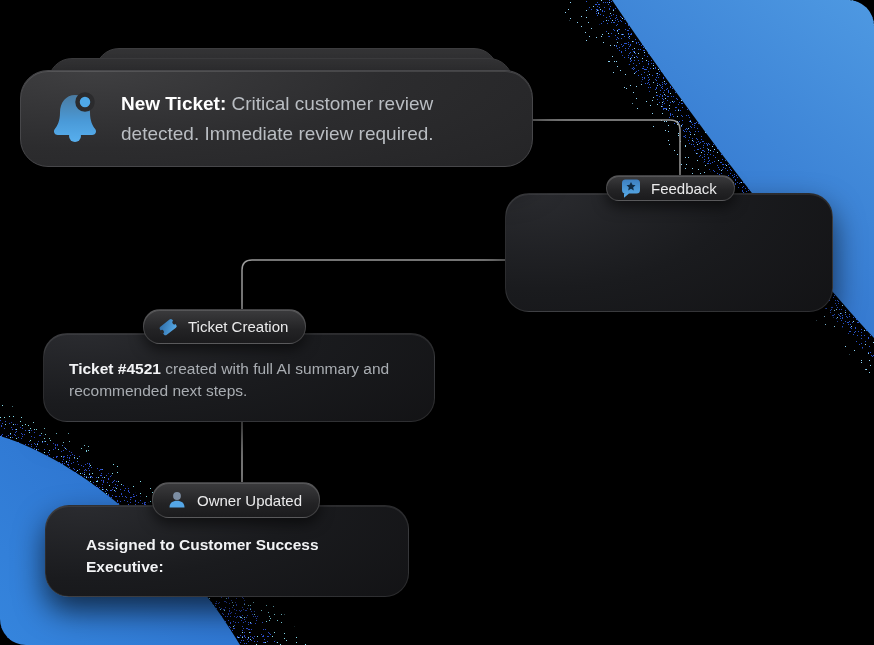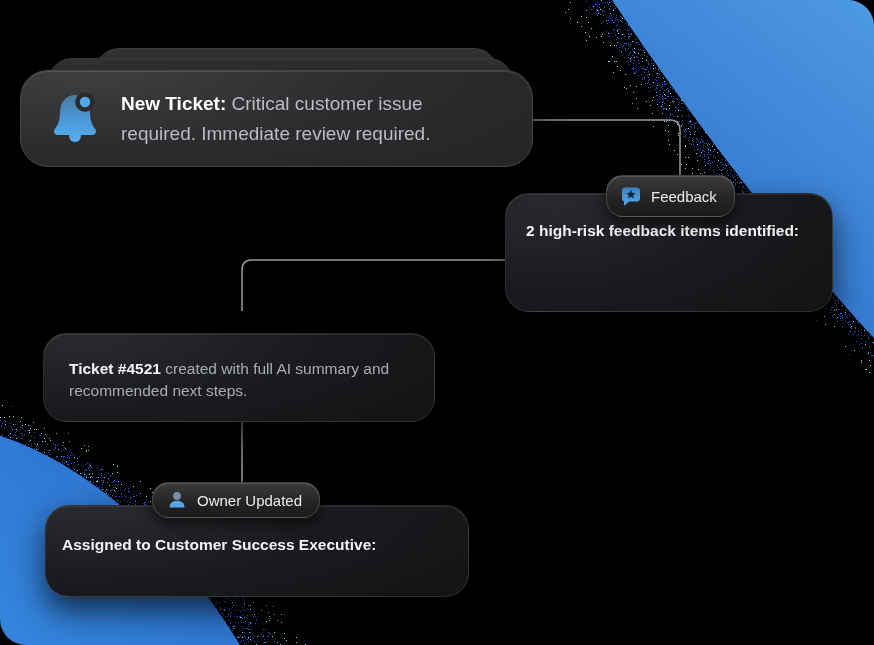--- a/index.html
+++ b/index.html
@@ -31,21 +31,21 @@
     background:radial-gradient(120% 170% at 14% 0%, #3f3f41 0%, #2c2c2e 48%, #232325 100%);
     border:1px solid #47474a;
     box-shadow:0 16px 36px rgba(0,0,0,0.70), inset 0 1px 0 rgba(255,255,255,0.12);
     box-sizing:border-box;display:flex;align-items:center;
     padding-left:28px;gap:20px;
   }
   .alert-text{width:350px;font-size:19px;line-height:30px;color:#b9bdc2;}
   .alert-text .bold{color:#ffffff;font-weight:700;}
   
   .badge{
-    position:absolute;z-index:4;height:42px;border-radius:17px;
+    position:absolute;z-index:4;height:26px;border-radius:17px;
     display:flex;align-items:center;gap:9px;padding:0 17px 0 13px;
     background:linear-gradient(180deg,#3b3b3d 0%,#232325 60%,#1b1b1d 100%);
     border:1px solid rgba(255,255,255,0.16);
     box-shadow:0 6px 14px rgba(0,0,0,0.55), inset 0 1px 0 rgba(255,255,255,0.14);
     color:#ebebec;font-size:15px;white-space:nowrap;box-sizing:border-box;
   }
   .badge svg{display:block;}
 </style>
 </head>
 <body>
@@ -105,48 +105,65 @@
   <div class="alert-card" style="left:20px;top:70px;width:513px;height:97px;">
     <span>
       <svg width="52" height="52" viewBox="0 0 52 52">
         <path d="M26,4 C17,4 11,11.5 11,21.5 C11,30 8.5,34.5 5.8,38 C3.9,40.6 5.6,44 8.8,44 H43.2 C46.4,44 48.1,40.6 46.2,38 C43.5,34.5 41,30 41,21.5 C41,11.5 35,4 26,4 Z" fill="url(#bellG)"></path>
         <circle cx="26" cy="45" r="6" fill="url(#bellG)"></circle>
         <circle cx="36" cy="11" r="7.5" fill="#4FA8E8" stroke="#2b2b2d" stroke-width="4.5"></circle>
       </svg>
     </span>
     <div class="alert-text">
       <span class="bold">New Ticket:</span>
-      <span>Critical customer issue required. Immediate review required.</span>
+      <span>Critical customer review detected. Immediate review required.</span>
     </div>
   </div>
 
   <div class="card" style="left:505px;top:193px;width:328px;height:119px;padding:26px 20px 0 20px;">
-    <p class="bold bold-line">2 high-risk feedback items identified:</p>
   </div>
   <div class="badge" style="left:606px;top:175px;">
     <span>
       <svg width="22" height="22" viewBox="0 0 22 22">
         <defs>
           <linearGradient id="fbG" x1="0" y1="0" x2="0" y2="1">
             <stop offset="0" stop-color="#3d7fc0"></stop>
               <stop offset="1" stop-color="#58ace9"></stop>
           </linearGradient>
         </defs>
         <path d="M5.5,2.5 H16.5 A3.5,3.5 0 0 1 20,6 V13 A3.5,3.5 0 0 1 16.5,16.5 H9 L4,20.8 V16.5 H5.5 A3.5,3.5 0 0 1 2,13 V6 A3.5,3.5 0 0 1 5.5,2.5 Z" fill="url(#fbG)"></path>
         <path d="M11,4.9 L12.4,7.8 L15.5,8.2 L13.2,10.3 L13.8,13.4 L11,11.8 L8.2,13.4 L8.8,10.3 L6.5,8.2 L9.6,7.8 Z" fill="#102b44"></path>
       </svg>
     </span>
     <span>Feedback</span>
   </div>
 
   <div class="card" style="left:43px;top:333px;width:392px;height:89px;padding:24px 22px 13px 25px;">
     <p><span class="bold">Ticket #4521</span> <span>created with full AI summary and recommended next steps.</span></p>
   </div>
+  <div class="badge" style="left:143px;top:309px;height:35px;">
+    <span>
+      <svg width="22" height="22" viewBox="0 0 22 22">
+        <defs>
+          <linearGradient id="tkG" x1="0" y1="0" x2="1" y2="1">
+            <stop offset="0" stop-color="#2f6da8"></stop>
+              <stop offset="1" stop-color="#58ace9"></stop>
+          </linearGradient>
+        </defs>
+        <g transform="rotate(-38 11 11)">
+          <rect x="3.2" y="6" width="15.6" height="10.4" rx="2" fill="url(#tkG)"></rect>
+          <circle cx="3.2" cy="11.2" r="2" fill="#28282a"></circle>
+          <circle cx="18.8" cy="11.2" r="2" fill="#28282a"></circle>
+        </g>
+      </svg>
+    </span>
+    <span>Ticket Creation</span>
+  </div>
 
-  <div class="card" style="left:45px;top:505px;width:424px;height:92px;padding:28px 22px 0 16px;">
+  <div class="card" style="left:45px;top:505px;width:364px;height:92px;padding:28px 22px 0 40px;">
     <p class="bold">Assigned to Customer Success Executive:</p>
   </div>
   <div class="badge" style="left:152px;top:482px;height:36px;">
     <span>
       <svg width="22" height="22" viewBox="0 0 22 22">
         <circle cx="11" cy="7" r="3.9" fill="#7d8ea3"></circle>
         <path d="M3.5,18.5 C3.5,13.8 6.8,11.8 11,11.8 C15.2,11.8 18.5,13.8 18.5,18.5 Z" fill="#54a6e6"></path>
       </svg>
     </span>
     <span>Owner Updated</span>

